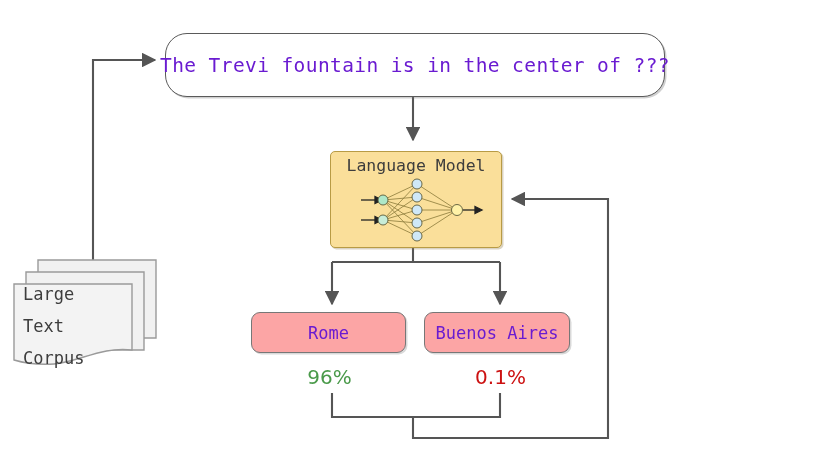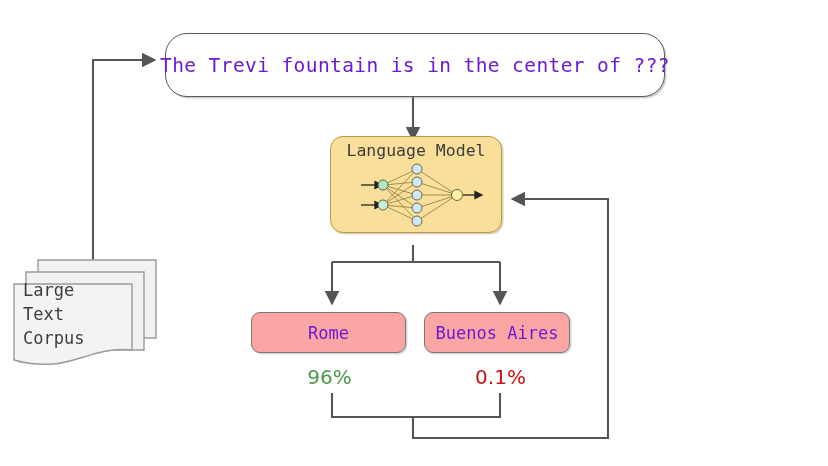--- a/index.html
+++ b/index.html
@@ -42,24 +42,24 @@
   }
   #prompt-text {
     font-family: "DejaVu Sans Mono", monospace;
     font-size: 19.5px;
     color: #6a1bd1;
     letter-spacing: 0.4px;
     white-space: nowrap;
   }
   
   #lm-box {
-    left: 330px; top: 136px;
+    left: 330px; top: 151px;
     width: 172px; height: 97px;
     border: 1.6px solid #b89b45;
-    border-radius: 13px;
+    border-radius: 5px;
     background: #fadf9a;
     box-shadow: 1.5px 1.5px 0 rgba(150,130,80,0.35);
     flex-direction: column;
     justify-content: flex-start;
   }
   #lm-title {
     font-family: "DejaVu Sans Mono", monospace;
     font-size: 16.5px;
     color: #3d3d3d;
     margin-top: 4px;
@@ -103,21 +103,21 @@
     position: absolute;
     left: 8px; top: 258px;
     width: 160px; height: 108px;
   }
   #corpus-label {
     position: absolute;
     left: 23px; top: 278px;
     font-family: "DejaVu Sans Mono", monospace;
     font-size: 17px;
     color: #3d3d3d;
-    line-height: 24px;
+    line-height: 32px;
     white-space: pre;
   }
 </style>
 </head>
 <body>
 
 <div id="canvas">
 
   <svg id="wires" viewBox="0 0 828 466" xmlns="http://www.w3.org/2000/svg">
     <defs>

